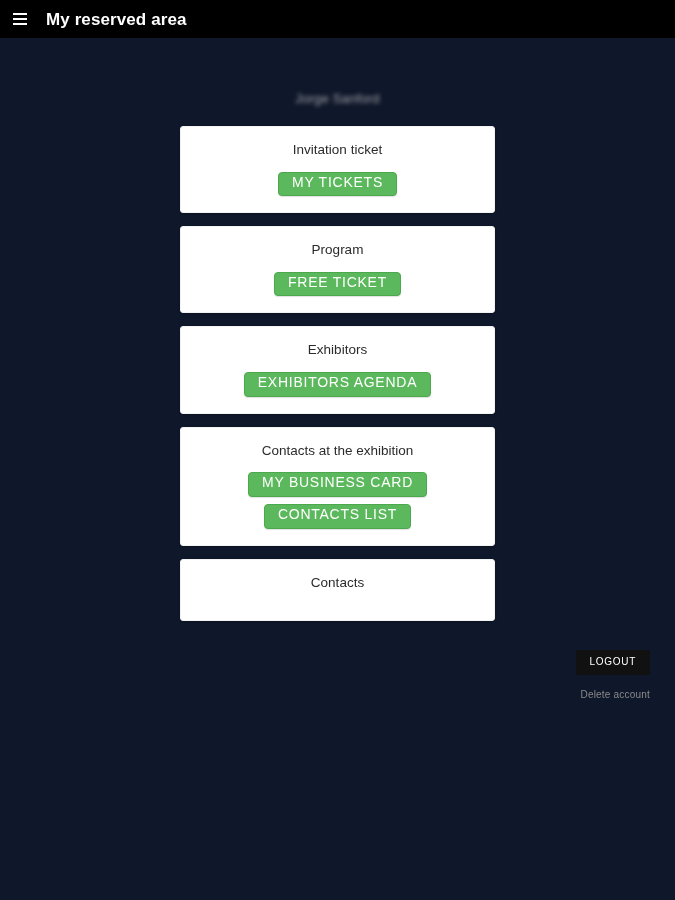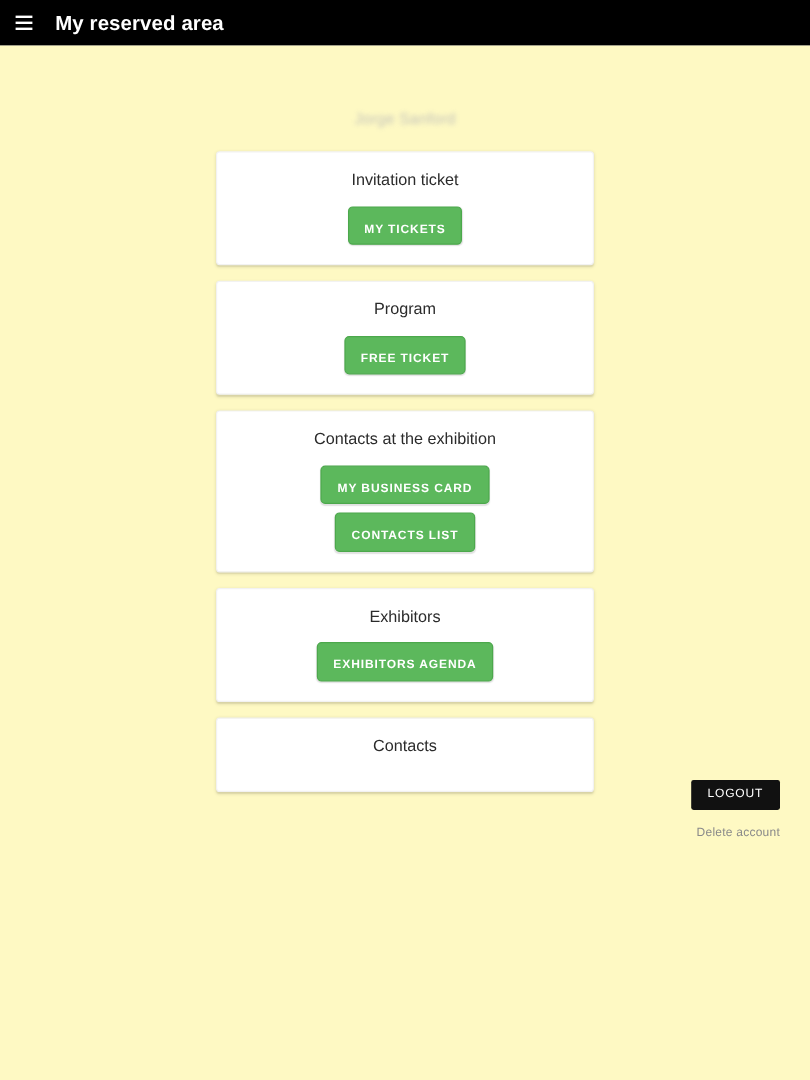--- a/index.html
+++ b/index.html
@@ -53,21 +53,21 @@
     letter-spacing: 0.1px;
     margin-left: 15px;
     line-height: 1;
   }
 
   
   .page {
     position: relative;
     width: 100%;
     height: 862px;
-    background: #fef9c3;
+    background: #0f172a;
   }
 
   
   .user-name {
     position: absolute;
     top: 53px;
     left: 0;
     width: 675px;
     text-align: center;
     font-size: 13px;
@@ -115,25 +115,25 @@
     align-items: center;
     gap: 7px;
     width: 100%;
   }
 
   .btn-green {
     background: #5cb85c;
     border: 1px solid #4ca84c;
     border-radius: 4px;
     color: #ffffff;
-    font-size: 10px;
-    font-weight: bold;
+    font-size: 14px;
+    font-weight: normal;
     letter-spacing: 0.75px;
     text-transform: uppercase;
-    padding: 14px 13px 6px 13px;
+    padding: 2px 13px 6px 13px;
     line-height: 1.05;
     cursor: pointer;
     font-family: "Liberation Sans", sans-serif;
     white-space: nowrap;
     box-shadow: 0 1px 1px rgba(0,0,0,0.12);
   }
 
   
   .footer-actions {
     position: absolute;
@@ -195,31 +195,31 @@
     </div>
 
     <div class="card">
       <div class="card-title">Program</div>
       <div class="btn-group">
         <button class="btn-green">FREE TICKET</button>
       </div>
     </div>
 
     <div class="card">
+      <div class="card-title">Exhibitors</div>
+      <div class="btn-group">
+        <button class="btn-green">EXHIBITORS AGENDA</button>
+      </div>
+    </div>
+
+    <div class="card">
       <div class="card-title">Contacts at the exhibition</div>
       <div class="btn-group">
         <button class="btn-green">MY BUSINESS CARD</button>
         <button class="btn-green">CONTACTS LIST</button>
-      </div>
-    </div>
-
-    <div class="card">
-      <div class="card-title">Exhibitors</div>
-      <div class="btn-group">
-        <button class="btn-green">EXHIBITORS AGENDA</button>
       </div>
     </div>
 
     <div class="card">
       <div class="card-title">Contacts</div>
     </div>
 
   </div>
 
   <div class="footer-actions">

